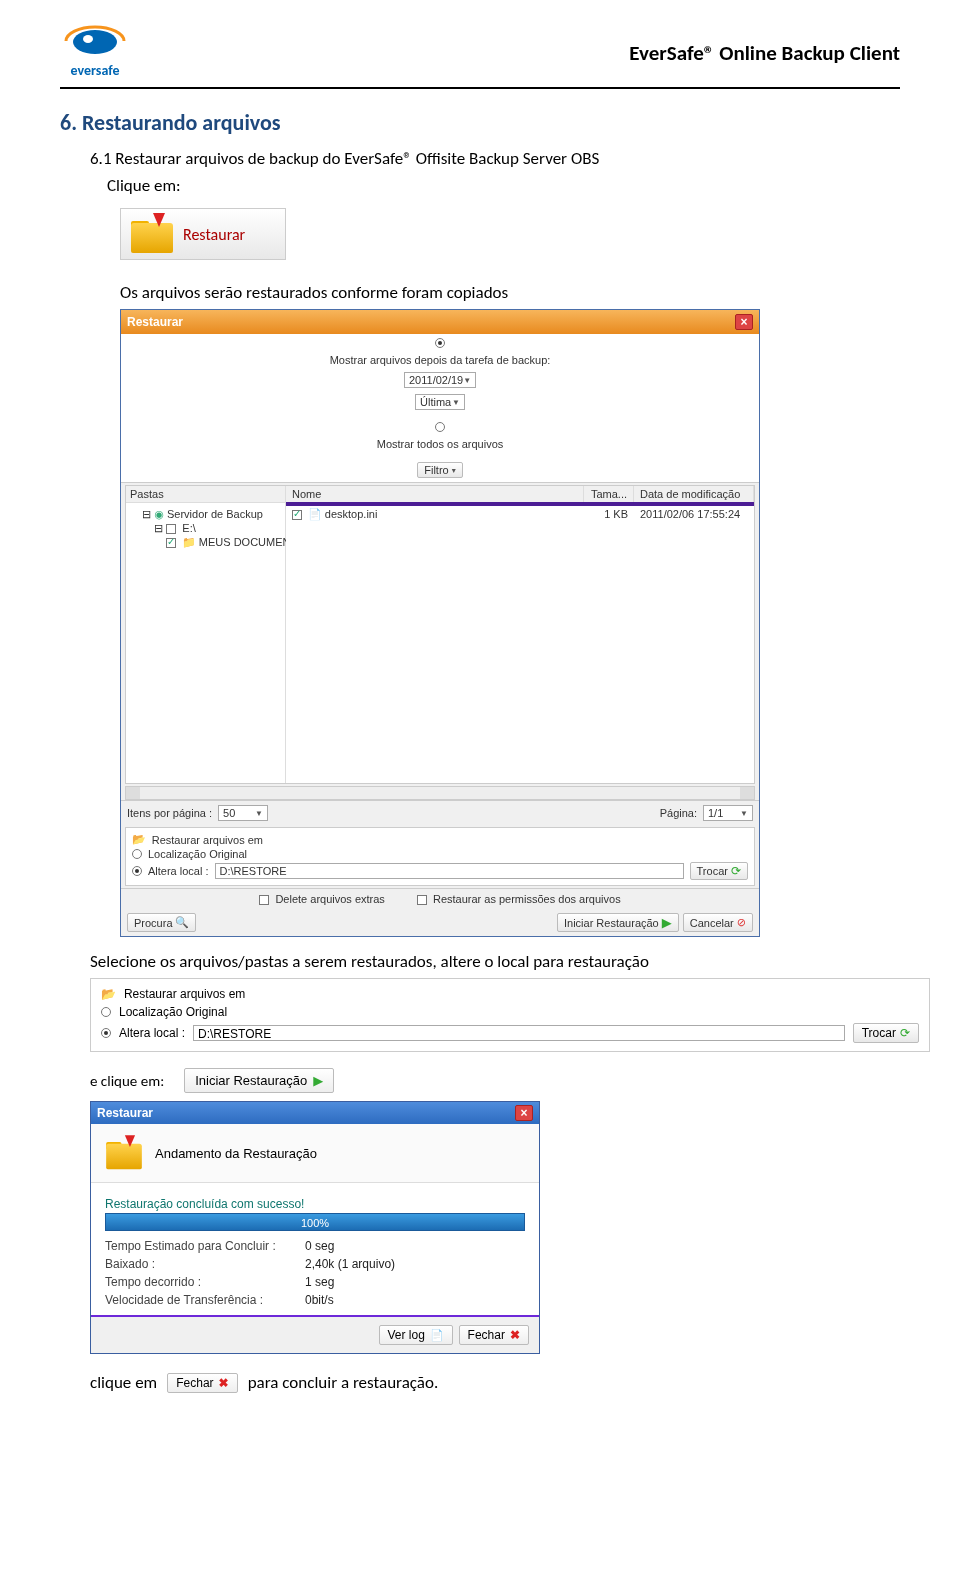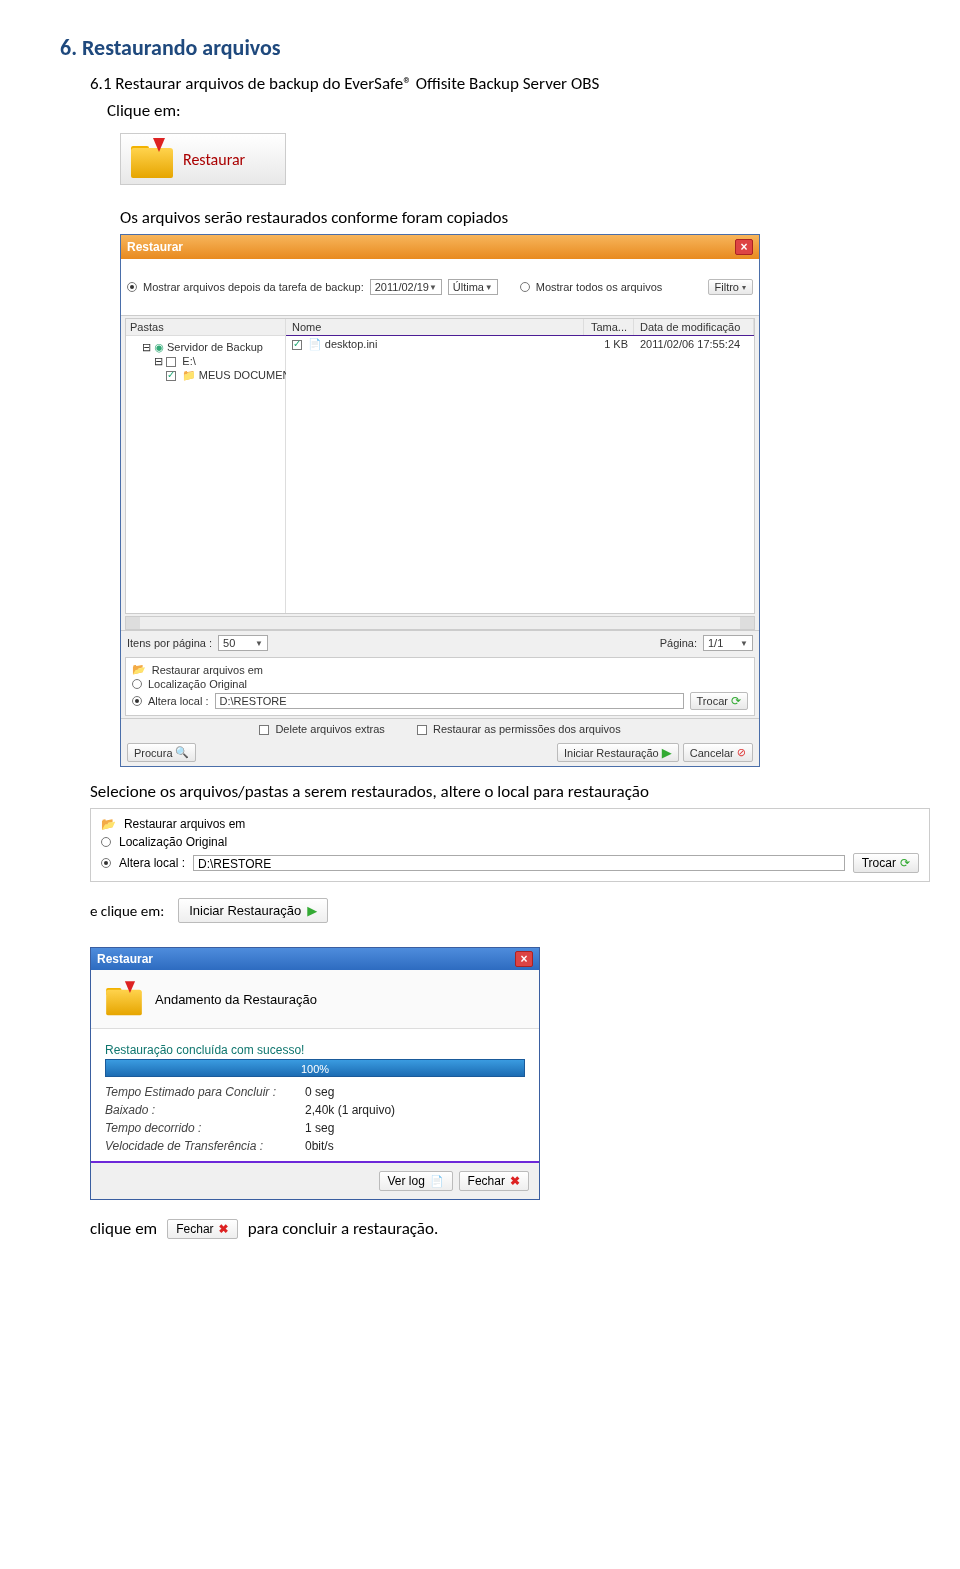--- a/index.html
+++ b/index.html
@@ -26,36 +26,36 @@
   .folder-ico { width: 42px; height: 38px; position: relative; }
   .folder-ico .fld { width: 42px; height: 30px; background: linear-gradient(#ffd34d, #e6a500); border-radius: 3px 3px 2px 2px; position: absolute; bottom: 0; }
   .folder-ico .tab { width: 18px; height: 8px; background: #f2b200; position: absolute; top: 6px; left: 0; border-radius: 2px 2px 0 0; }
   .folder-ico .arrow { position: absolute; top: -2px; right: 8px; width: 0; height: 0; border-left: 6px solid transparent; border-right: 6px solid transparent; border-top: 14px solid #d22; }
   .restaurar-btn .lbl { color: #a00; font-size: 16px; }
   
   
   .win-dialog { border: 1px solid #4a6ea9; width: 640px; margin: 4px 0 14px 30px; font-family: Tahoma, Arial, sans-serif; font-size: 11px; color: #333; background: #f0f0f0; }
   .titlebar { background: linear-gradient(#f7b55b, #e88a1f); color: #fff; padding: 4px 6px; display: flex; justify-content: space-between; align-items: center; font-weight: bold; font-size: 12px; }
   .close-x { background: #d44; color: #fff; width: 18px; height: 16px; text-align: center; line-height: 15px; border: 1px solid #a22; border-radius: 2px; display: inline-block; font-weight: bold; }
-  .toolbar { background: #fff; border-bottom: 1px solid #ccc; padding: 20px 6px; display: flex; align-items: center; gap: 6px; flex-wrap: wrap; }
+  .toolbar { background: #fff; border-bottom: 1px solid #ccc; padding: 4px 6px; display: flex; align-items: center; gap: 6px; flex-wrap: wrap; flex-direction: column; }
   .radio { width: 10px; height: 10px; border: 1px solid #777; border-radius: 50%; display: inline-block; vertical-align: middle; background: #fff; }
   .radio.on::after { content: ""; display: block; width: 4px; height: 4px; background: #333; border-radius: 50%; margin: 2px 0 0 2px; }
   .inp { border: 1px solid #aaa; background: #fff; padding: 1px 4px; height: 16px; display: inline-flex; align-items: center; width: 72px; justify-content: space-between; }
   .inp.sm { width: 50px; }
   .drop { font-size: 8px; color: #555; }
   .btn-sm { border: 1px solid #bbb; background: linear-gradient(#fff,#e8e8e8); padding: 1px 6px; border-radius: 2px; display: inline-flex; align-items: center; gap: 3px; }
   .pane-split { display: flex; background: #fff; border: 1px solid #ccc; margin: 2px 4px; }
   .tree { width: 160px; border-right: 1px solid #ddd; padding: 4px; font-size: 11px; }
   .tree-hdr { background: #f0f0f0; padding: 2px 4px; border-bottom: 1px solid #ddd; margin: -4px -4px 4px -4px; }
   .tree ul { list-style: none; padding-left: 12px; }
   .tree li { padding: 1px 0; white-space: nowrap; }
   .chk { width: 10px; height: 10px; border: 1px solid #777; display: inline-block; vertical-align: middle; background: #fff; margin-right: 3px; position: relative; }
   .chk.on::after { content: "✓"; position: absolute; top: -3px; left: 0; font-size: 10px; color: #2a7; }
   .filelist { flex: 1; }
-  .fl-hdr { display: flex; background: #f0f0f0; border-bottom: 1px solid #4c1d95; font-size: 11px; }
+  .fl-hdr { display: flex; background: #f0f0f0; border-bottom: 4px solid #4c1d95; font-size: 11px; }
   .fl-hdr > div { padding: 2px 6px; border-right: 1px solid #ddd; }
   .fl-row { display: flex; font-size: 11px; }
   .fl-row > div { padding: 2px 6px; }
   .c-name { flex: 1; }
   .c-tam { width: 50px; text-align: right; }
   .c-data { width: 120px; }
   .filespace { height: 260px; background: #fff; }
   .scrollbar-h { height: 14px; background: #eee; border: 1px solid #ccc; margin: 0 4px; position: relative; }
   .scrollbar-h::before, .scrollbar-h::after { content: ""; position: absolute; top: 0; width: 14px; height: 100%; background: #ddd; }
   .scrollbar-h::before { left: 0; }
@@ -67,46 +67,59 @@
   .action-bar { display: flex; justify-content: space-between; padding: 4px 6px; background: #f0f0f0; }
   .action-bar .right { display: flex; gap: 4px; }
   
   
   .wide-loc { border: 1px solid #ccc; width: 840px; margin: 6px 0 16px 30px; background: #fff; padding: 6px 10px; font-family: Tahoma, Arial, sans-serif; font-size: 12px; }
   .wide-loc .row { display: flex; align-items: center; gap: 8px; padding: 2px 0; }
   .wide-loc .path-inp { width: 640px; }
   .trocar-btn { border: 1px solid #bbb; background: linear-gradient(#fff,#e8e8e8); padding: 2px 8px; display: inline-flex; align-items: center; gap: 4px; border-radius: 2px; margin-left: auto; }
   .refresh-ico { color: #3a3; font-size: 12px; }
   
-  .inline-row { display: flex; align-items: center; gap: 14px; margin: 14px 0 24px 30px; }
+  .inline-row { display: flex; align-items: center; gap: 20px; margin: 14px 0 8px 30px; }
   .iniciar-btn { border: 1px solid #bbb; background: linear-gradient(#fff,#eee); padding: 4px 10px; display: inline-flex; align-items: center; gap: 6px; font-family: Tahoma, Arial, sans-serif; font-size: 13px; border-radius: 2px; }
   .play { color: #3a3; font-size: 13px; }
   
   
   .prog-dialog { width: 450px; border: 1px solid #3a5ea0; margin: 4px 0 18px 30px; font-family: Tahoma, Arial, sans-serif; font-size: 12px; background: #fff; }
   .prog-title { background: linear-gradient(#4e8cdc,#2d6bc0); color: #fff; padding: 3px 6px; display: flex; justify-content: space-between; align-items: center; font-weight: bold; }
   .prog-hdr { display: flex; align-items: center; gap: 10px; padding: 10px 12px; border-bottom: 1px solid #ddd; background: #fafafa; }
   .prog-body { padding: 14px 14px 6px 14px; }
   .success-text { color: #0f766e; margin-bottom: 2px; }
   .progbar { width: 100%; height: 18px; background: linear-gradient(#3a9be0,#1c6cb3); color: #fff; text-align: center; font-size: 11px; line-height: 18px; border: 1px solid #1a5a9a; }
   .kv { display: flex; padding: 2px 0; font-size: 12px; }
-  .kv .k { width: 200px; color: #444; font-style: italic; }
+  .kv .k { width: 200px; color: #444; }
   .kv .v { color: #222; }
   .prog-foot { display: flex; justify-content: flex-end; gap: 6px; padding: 8px 10px; border-top: 2px solid #6d28d9; background: #f0f0f0; }
   .doc-ico { color: #777; font-size: 11px; }
   
   .fechar-btn { border: 1px solid #bbb; background: linear-gradient(#fff,#eee); padding: 2px 8px; display: inline-flex; align-items: center; gap: 5px; font-family: Tahoma, Arial, sans-serif; font-size: 12px; border-radius: 2px; }
   .fechar-x { color: #d22; font-weight: bold; font-size: 12px; }
   
   .final-row { display: flex; align-items: center; gap: 10px; margin: 10px 0 0 30px; font-size: 17px; }
 </style>
 </head>
 <body>
 
 <div class="page">
+  <div class="hdr">
+    <div class="logo">
+      <div class="logo-mark">
+        <svg viewBox="0 0 70 42" width="70" height="42">
+          <path d="M 6 21 A 29 14 0 1 1 64 21" fill="none" stroke="#f7941d" stroke-width="3"></path>
+          <ellipse cx="35" cy="22" rx="22" ry="12" fill="#0066b3"></ellipse>
+          <ellipse cx="28" cy="19" rx="5" ry="4" fill="#fff"></ellipse>
+        </svg>
+      </div>
+      <div class="logo-text">eversafe</div>
+    </div>
+    <div class="hdr-title">EverSafe® Online Backup Client</div>
+  </div>
 
   <h2>6.  Restaurando arquivos</h2>
 
   <p class="body" style="margin-left:30px;">6.1  Restaurar arquivos de backup do EverSafe® Offisite Backup Server OBS</p>
   <p class="body indent" style="margin-left:47px;">Clique em:</p>
 
   <div class="restaurar-btn" style="margin-left:60px;">
     <div class="folder-ico">
       <div class="tab"></div>
         <div class="fld"></div>

